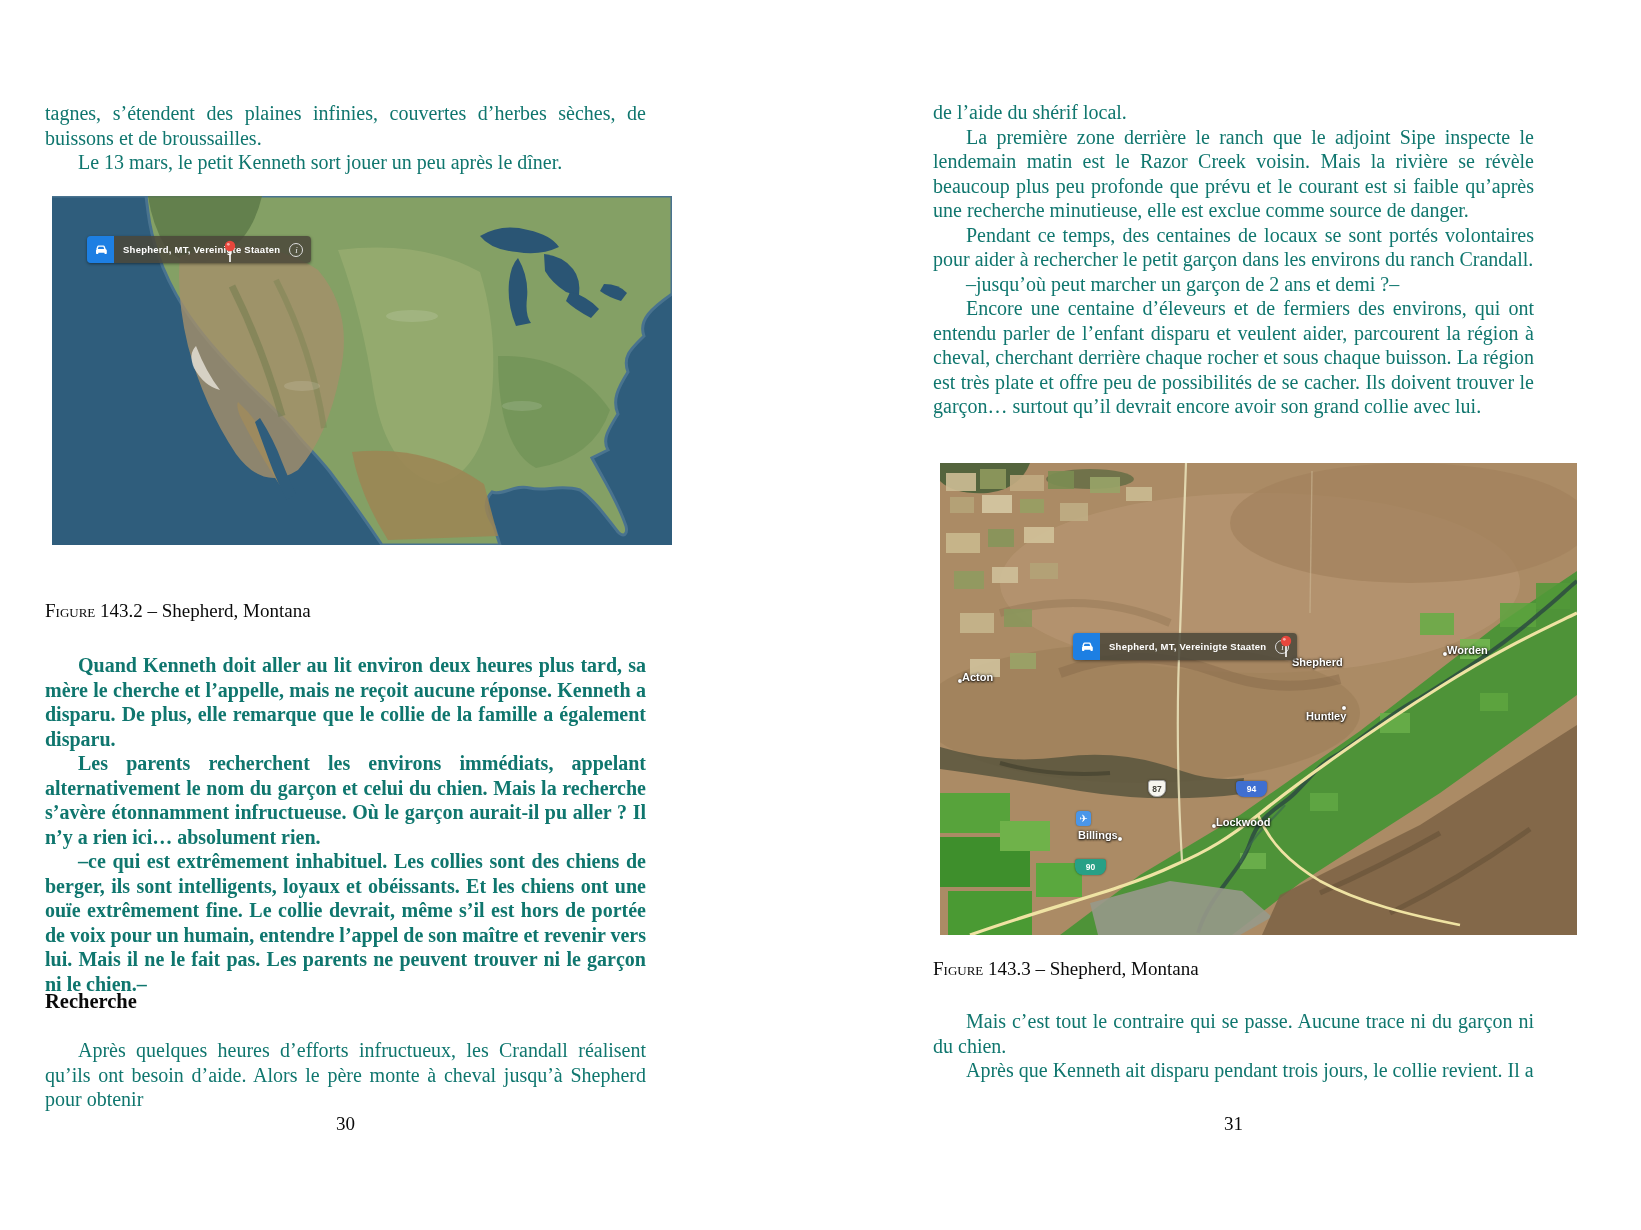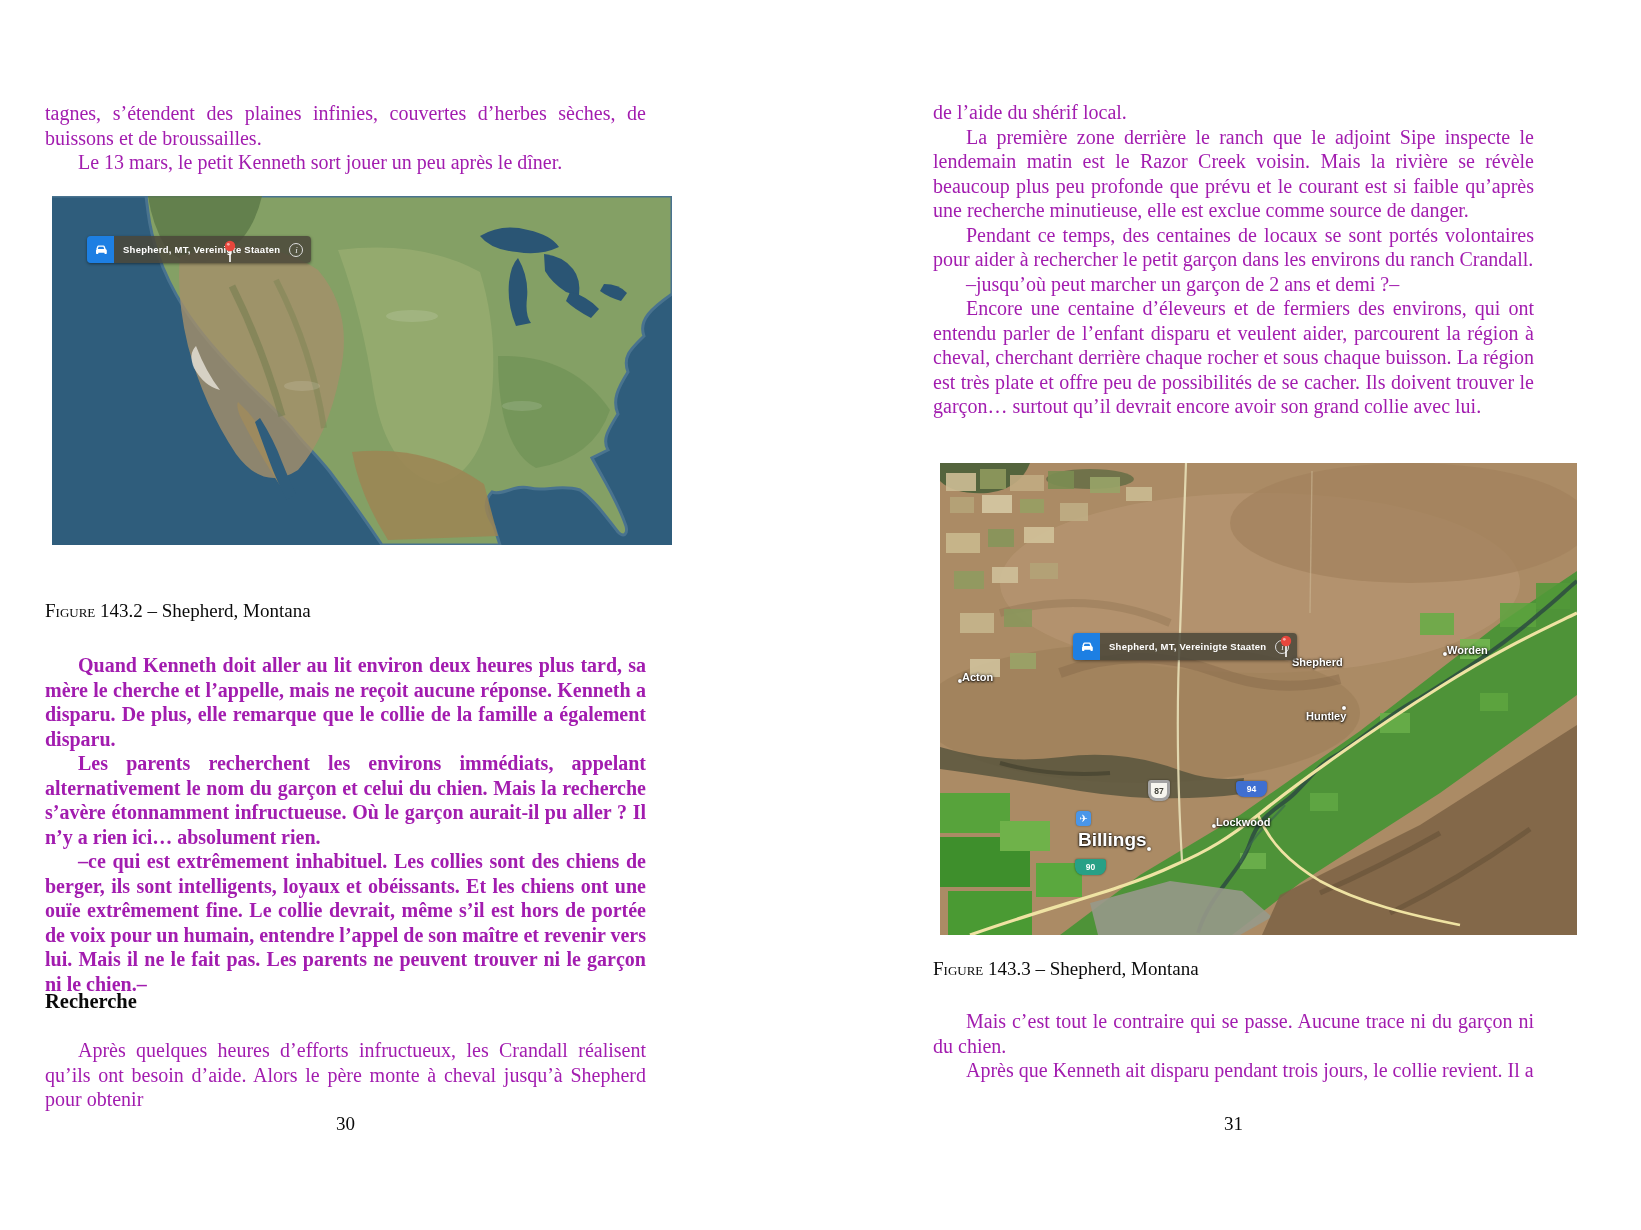--- a/index.html
+++ b/index.html
@@ -4,21 +4,21 @@
 <style>
   html,body{margin:0;padding:0;}
   body{
     width:1641px;height:1230px;background:#ffffff;position:relative;
     font-family:"Liberation Serif","DejaVu Serif",serif;color:#0a0a0a;
     overflow:hidden;
   }
   .tblock{position:absolute;width:601px;}
   .tblock p{
     margin:0;font-size:20px;line-height:24.5px;text-align:justify;
-    font-family:"Liberation Serif","DejaVu Serif",serif;color:#a21caf;
+    font-family:"Liberation Serif","DejaVu Serif",serif;color:#0f766e;
   }
   .tblock p.ind{text-indent:33px;}
   .caption{
     position:absolute;width:614px;text-align:left;
     font-size:19px;color:#0a0a0a;
   }
   .caption .sc{font-variant:small-caps;}
   .heading{
     position:absolute;font-weight:bold;font-size:20.5px;
   }
@@ -53,28 +53,28 @@
   .pin{position:absolute;z-index:6;}
   .map-label{
     position:absolute;color:#fff;font:700 11px "Liberation Sans",sans-serif;
     text-shadow:0 0 3px rgba(0,0,0,.95),0 1px 2px rgba(0,0,0,.85);
     display:flex;align-items:flex-end;gap:0;z-index:4;white-space:nowrap;
   }
   .map-label .dot{
     width:4px;height:4px;border-radius:50%;background:#fff;
     box-shadow:0 0 2px rgba(0,0,0,.9);display:inline-block;
   }
-  .map-label.big{font-size:19px;}
+  .map-label.big{font-size:11px;}
   .shield{
     position:absolute;width:31px;height:16px;z-index:4;
     display:flex;align-items:center;justify-content:center;
     font:700 8.5px "Liberation Sans",sans-serif;color:#fff;
     border-radius:3px 3px 8px 8px;box-shadow:0 0 2px rgba(0,0,0,.5);
   }
-  .shield.us{background:#f7f6ef;color:#44443c;border:3px solid #a3a3a3;width:16px;height:15px;}
+  .shield.us{background:#f7f6ef;color:#44443c;border:1px solid #a3a3a3;width:16px;height:15px;}
   .shield.i94{background:#3f6fd1;}
   .shield.i90{background:#27a086;}
   .airicon{
     position:absolute;width:15px;height:15px;background:#4a96e8;border-radius:3.5px;
     color:#fff;font-size:10px;line-height:15px;text-align:center;z-index:4;
     font-family:"DejaVu Sans",sans-serif;box-shadow:0 0 2px rgba(0,0,0,.4);
   }
 </style>
 </head>
 <body>

